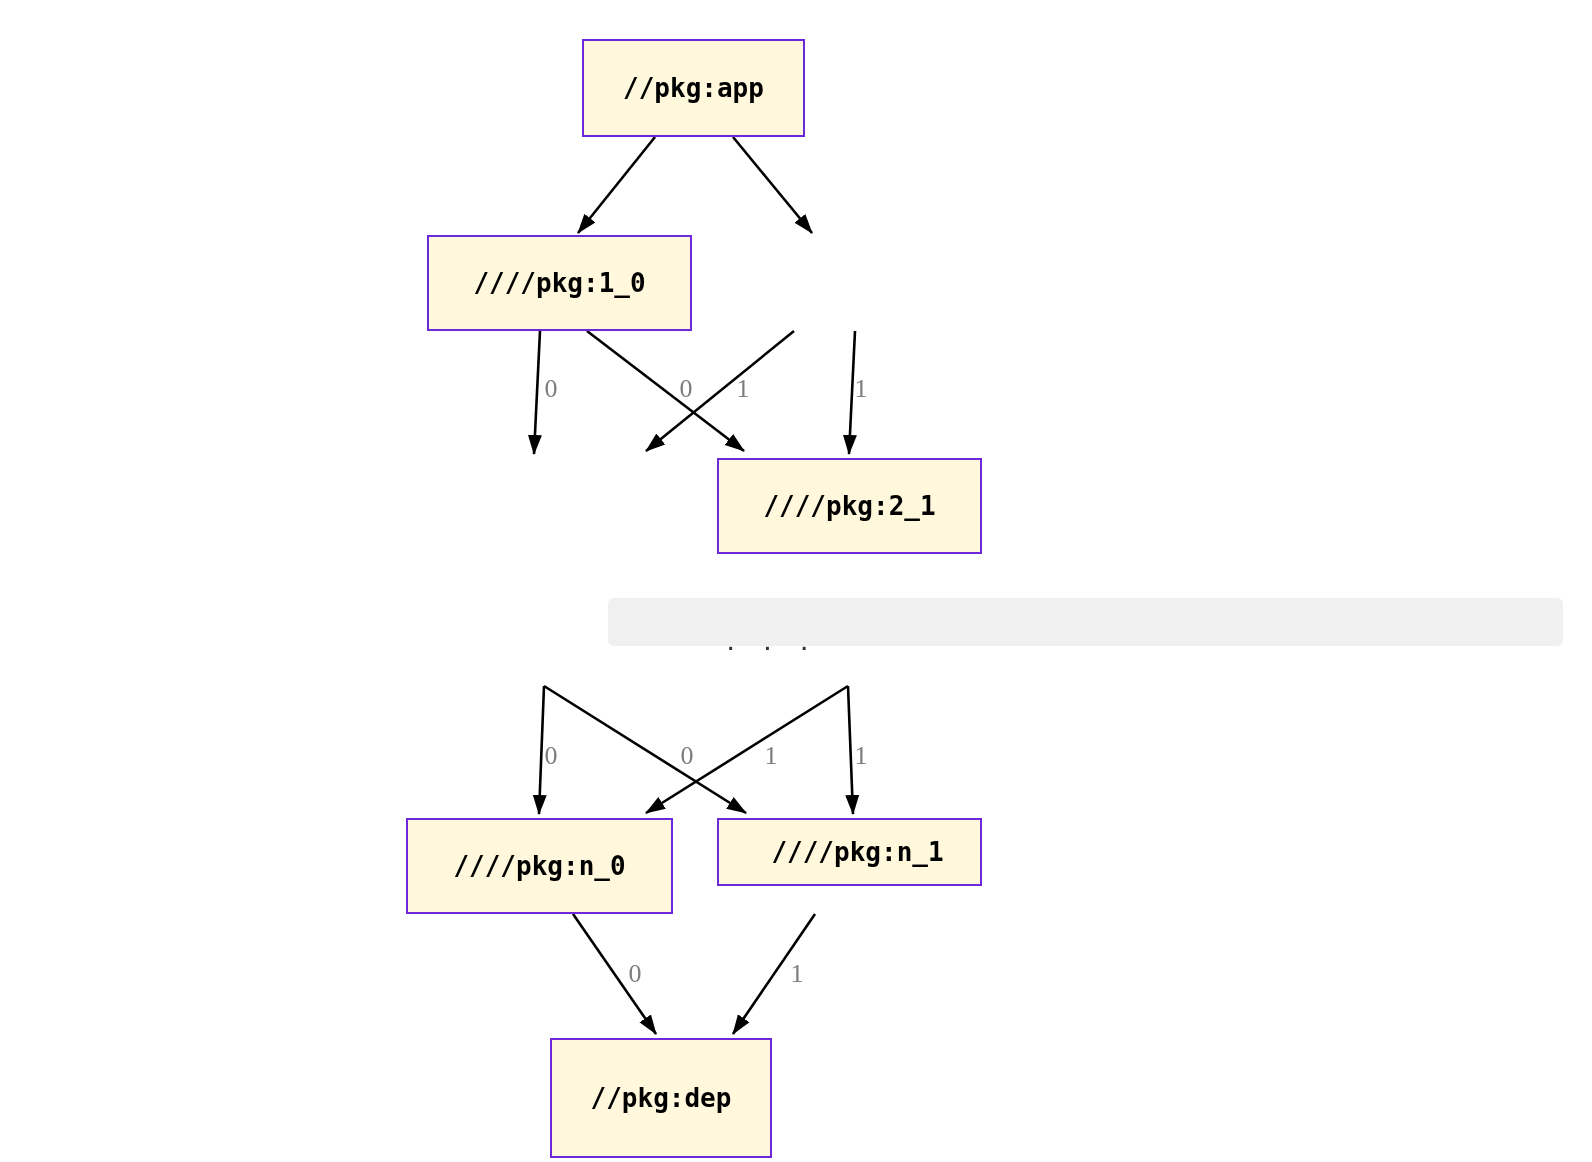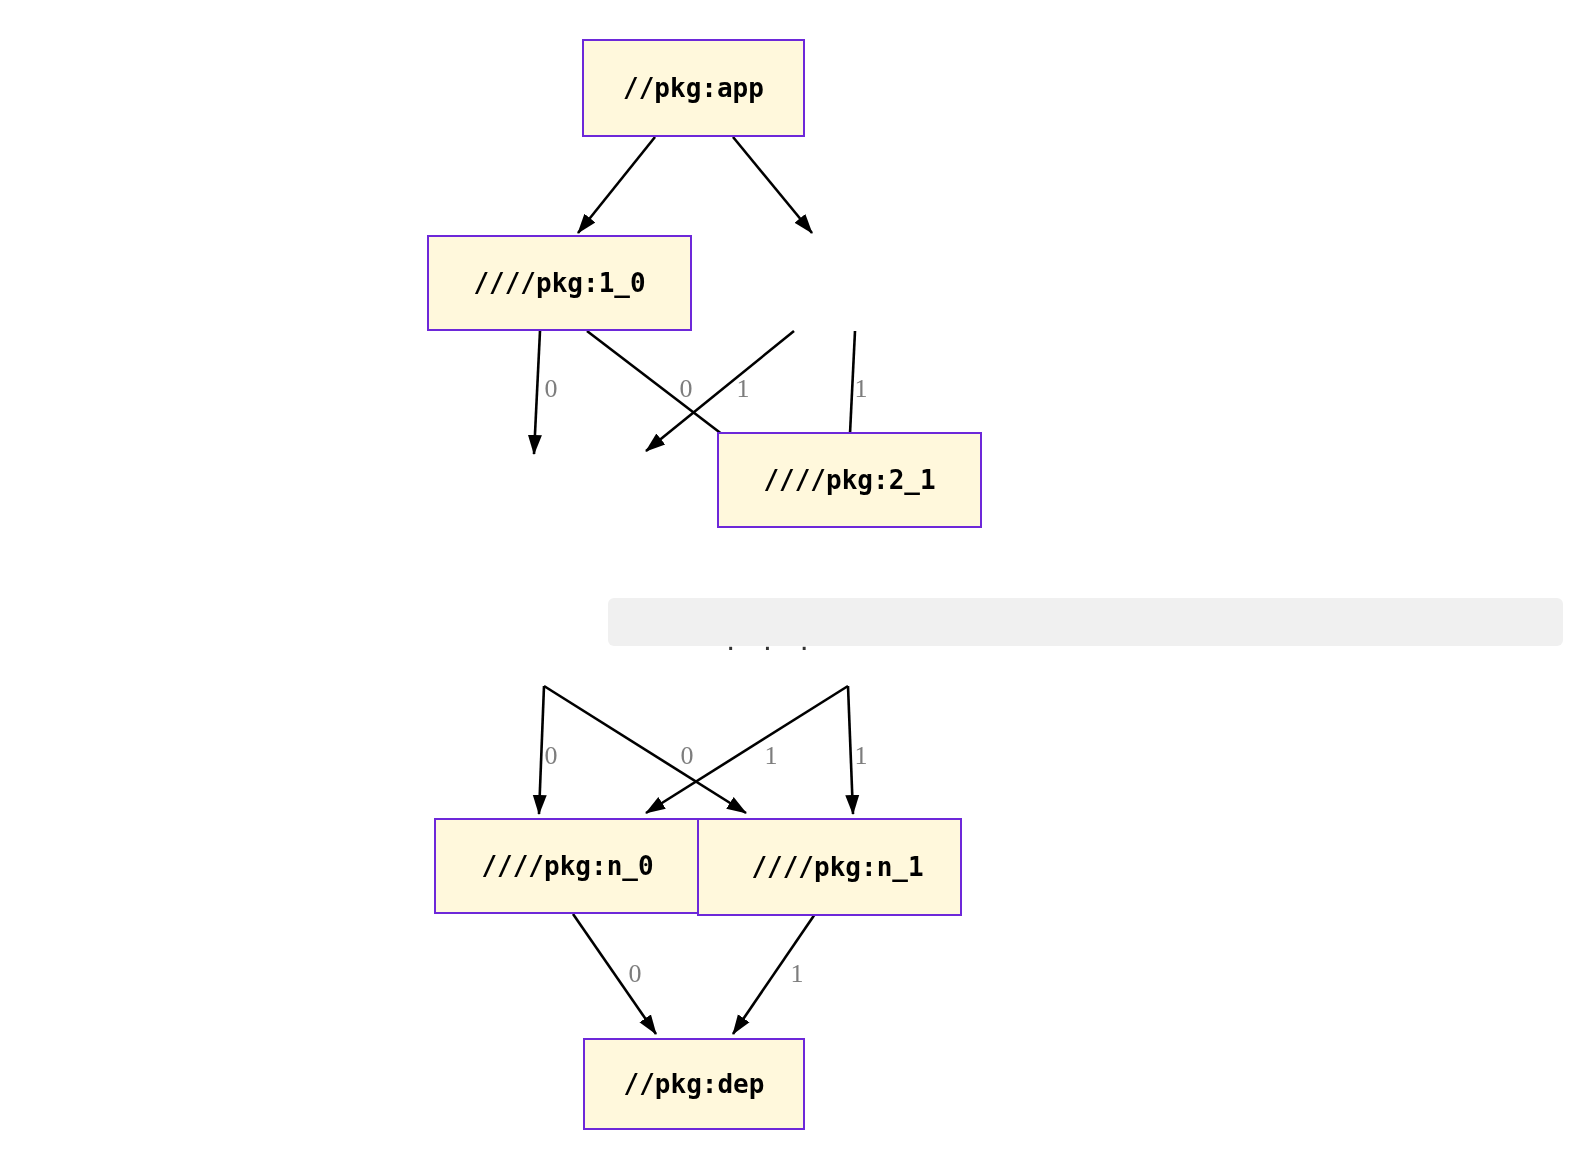--- a/index.html
+++ b/index.html
@@ -12,24 +12,24 @@
     position:absolute; box-sizing:border-box;
     background:#fff8dc; border:2px solid #6d28d9;
     display:flex; align-items:center; justify-content:center;
     font-weight:bold; font-size:26px; color:#000000; white-space:nowrap;
   }
   
   .pos-app { left:582px; top:39px;  width:223px; height:98px; }
   .pos-1_0 { left:407px; top:235px; width:265px; height:96px;margin-left:20px; }
   .pos-1_1 { left:717px; top:235px; width:265px; height:96px; }
   .pos-2_0 { left:407px; top:458px; width:265px; height:96px; }
-  .pos-2_1 { left:717px; top:432px; width:265px; height:96px; }
-  .pos-n_0 { left:406px; top:818px; width:267px; height:96px;margin-left:28px; }
-  .pos-n_1 { left:697px; top:818px; width:265px; height:98px;padding-left:16px; }
-  .pos-dep { left:583px; top:1038px; width:222px; height:92px; }
+  .pos-2_1 { left:717px; top:458px; width:265px; height:96px; }
+  .pos-n_0 { left:406px; top:818px; width:267px; height:96px; }
+  .pos-n_1 { left:717px; top:818px; width:265px; height:68px;padding-left:16px; }
+  .pos-dep { left:550px; top:1038px; width:222px; height:120px; }
 
   .edge-label {
     position:absolute; transform:translate(-50%,-50%);
     font-family:"Liberation Serif","DejaVu Serif",serif;
     font-size:26px; line-height:1; color:#7d7d7d;
   }
   .lbl-u0a { left:551px; top:389px; }
   .lbl-u0b { left:686px; top:389px; }
   .lbl-u1a { left:743px; top:389px; }
   .lbl-u1b { left:861px; top:389px; }

